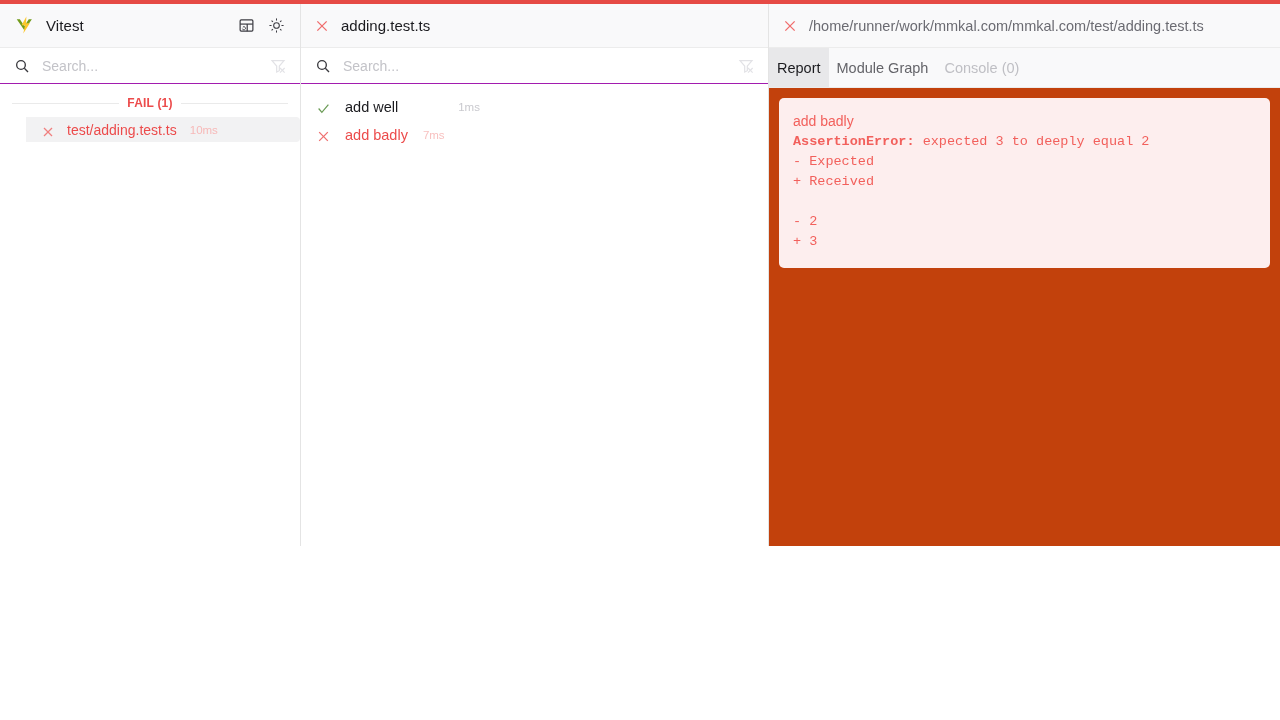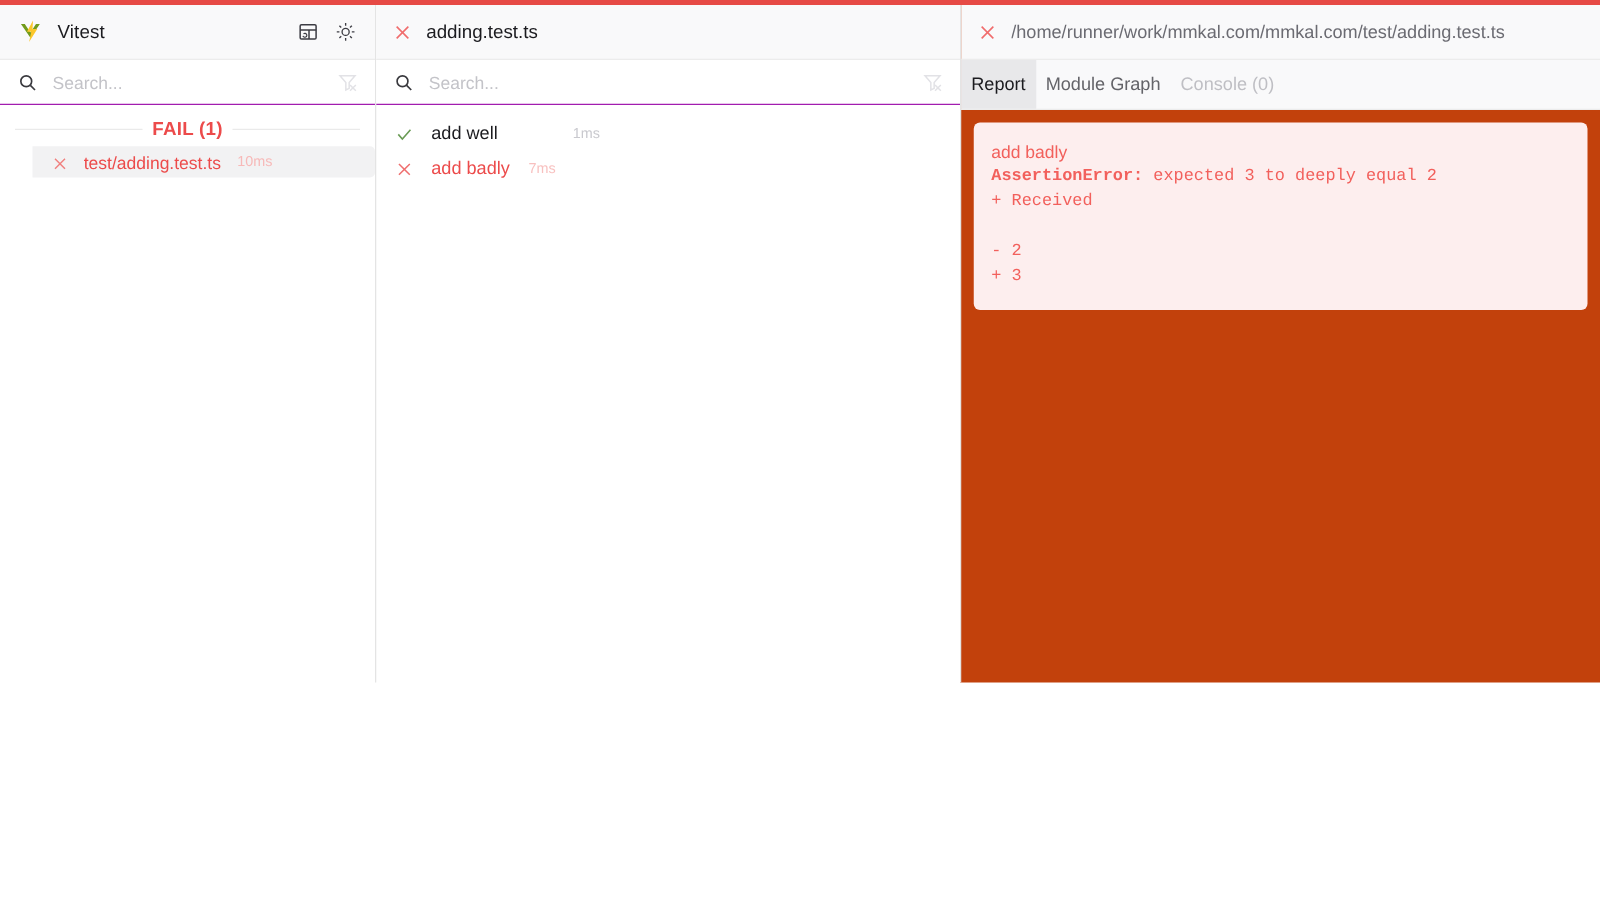--- a/index.html
+++ b/index.html
@@ -184,21 +184,21 @@
     padding: 0 12px;
     height: 22px;
     margin-bottom: 3px;
   }
   .group-divider .line {
     flex: 1 1 auto;
     height: 1px;
     background: #eaeaea;
   }
   .group-label {
-    font-size: 15px;
+    font-size: 12px;
     font-weight: bold;
     color: #ec4b4b;
     letter-spacing: .2px;
     white-space: nowrap;
   }
 
   .file-row {
     display: flex;
     align-items: center;
     gap: 13px;
@@ -470,20 +470,21 @@
       <div class="tabs-bar">
         <div class="tab active">Report</div>
         <div class="tab">Module Graph</div>
         <div class="tab disabled">Console (0)</div>
       </div>
 
       <div class="detail-body">
         <div class="error-card">
           <div class="err-title">add badly</div>
           <div class="err-mono"><b>AssertionError:</b><span> expected 3 to deeply equal 2</span></div>
+          <div class="err-mono">- Expected</div>
           <div class="err-mono">+ Received</div>
           <div class="err-spacer"></div>
           <div class="err-mono">- 2</div>
           <div class="err-mono">+ 3</div>
         </div>
       </div>
 
     </div>
 
   </div>

